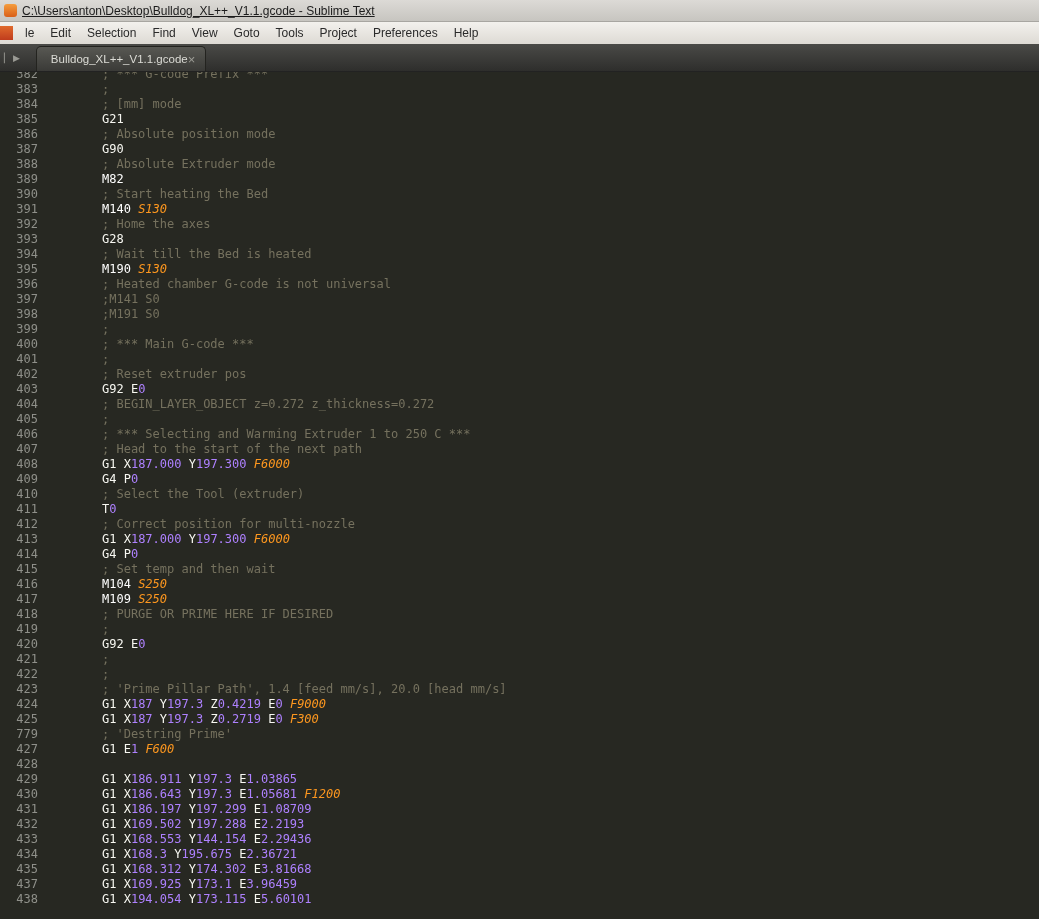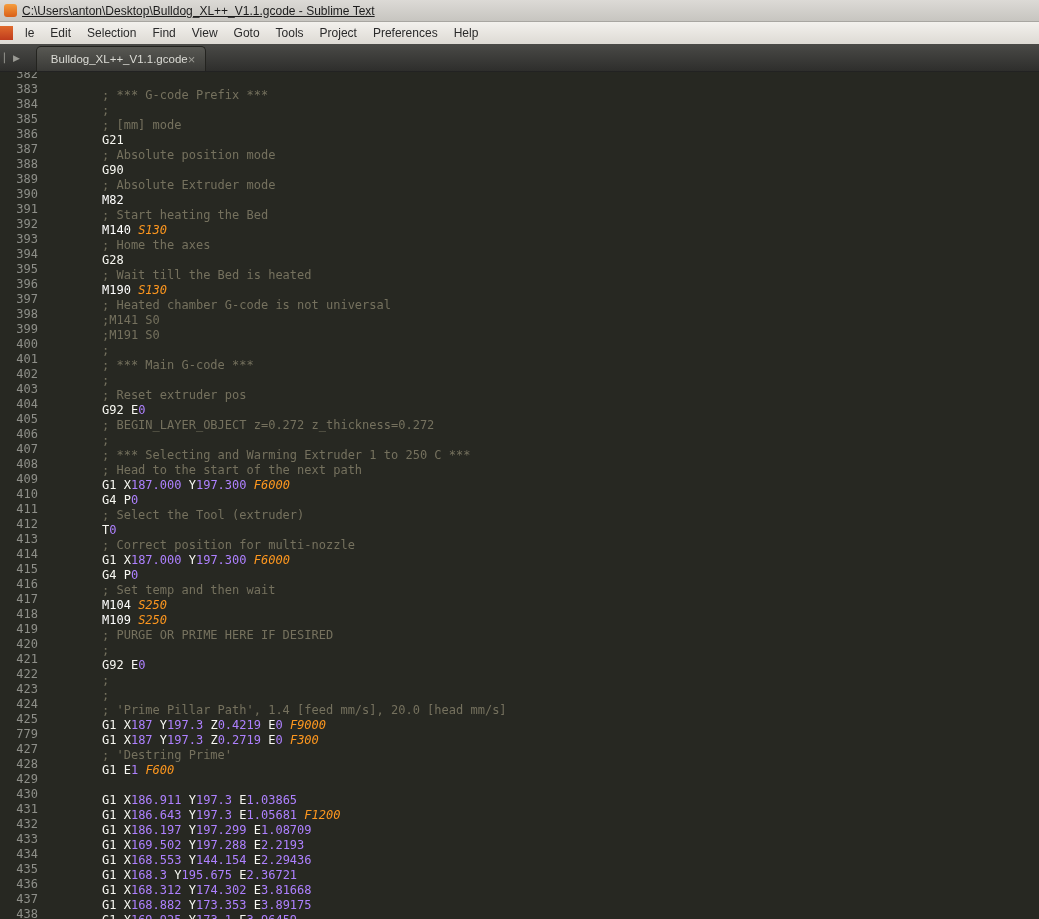--- a/index.html
+++ b/index.html
@@ -29,21 +29,21 @@
     border:1px solid #23231f;border-bottom:none;
     color:#dcdcd6;font:11.5px "Liberation Sans",sans-serif;}
   .tab-close{color:#9d9d96;font-size:13px;line-height:13px;}
 
   
   .editor{flex:1 1 auto;background:#272822;overflow:hidden;
     font:12px "DejaVu Sans Mono","Liberation Mono",monospace;line-height:15px;position:relative;}
   .code-lines{margin-top:-5px;}
   .row{display:flex;height:15px;white-space:pre;gap:48px;}
   .ln{flex:0 0 38px;width:38px;text-align:right;color:#8F908A;user-select:none;}
-  .code{padding-left:16px;margin-top:21px;}
+  .code{padding-left:16px;}
   .tk-c{color:#75715E;}
   .tk-w{color:#F8F8F2;}
   .tk-n{color:#AE81FF;}
   .tk-m{color:#ffffff;}
   .tk-p{color:#FD971F;font-style:italic;}
 </style>
 </head>
 <body>
 
 <div class="window">
@@ -126,19 +126,18 @@
         <div class="row"><span class="ln">779</span><span class="code"><span class="tk-c">; 'Destring Prime'</span></span></div>
         <div class="row"><span class="ln">427</span><span class="code"><span class="tk-w">G1 E</span><span class="tk-n">1</span><span class="tk-w"> </span><span class="tk-p">F600</span></span></div>
         <div class="row"><span class="ln">428</span></div>
         <div class="row"><span class="ln">429</span><span class="code"><span class="tk-w">G1 X</span><span class="tk-n">186.911</span><span class="tk-w"> Y</span><span class="tk-n">197.3</span><span class="tk-w"> E</span><span class="tk-n">1.03865</span></span></div>
         <div class="row"><span class="ln">430</span><span class="code"><span class="tk-w">G1 X</span><span class="tk-n">186.643</span><span class="tk-w"> Y</span><span class="tk-n">197.3</span><span class="tk-w"> E</span><span class="tk-n">1.05681</span><span class="tk-w"> </span><span class="tk-p">F1200</span></span></div>
         <div class="row"><span class="ln">431</span><span class="code"><span class="tk-w">G1 X</span><span class="tk-n">186.197</span><span class="tk-w"> Y</span><span class="tk-n">197.299</span><span class="tk-w"> E</span><span class="tk-n">1.08709</span></span></div>
         <div class="row"><span class="ln">432</span><span class="code"><span class="tk-w">G1 X</span><span class="tk-n">169.502</span><span class="tk-w"> Y</span><span class="tk-n">197.288</span><span class="tk-w"> E</span><span class="tk-n">2.2193</span></span></div>
         <div class="row"><span class="ln">433</span><span class="code"><span class="tk-w">G1 X</span><span class="tk-n">168.553</span><span class="tk-w"> Y</span><span class="tk-n">144.154</span><span class="tk-w"> E</span><span class="tk-n">2.29436</span></span></div>
         <div class="row"><span class="ln">434</span><span class="code"><span class="tk-w">G1 X</span><span class="tk-n">168.3</span><span class="tk-w"> Y</span><span class="tk-n">195.675</span><span class="tk-w"> E</span><span class="tk-n">2.36721</span></span></div>
         <div class="row"><span class="ln">435</span><span class="code"><span class="tk-w">G1 X</span><span class="tk-n">168.312</span><span class="tk-w"> Y</span><span class="tk-n">174.302</span><span class="tk-w"> E</span><span class="tk-n">3.81668</span></span></div>
-        <div class="row"><span class="ln">436</span><span class="code"><span class="tk-w">G1 X</span><span class="tk-n">168.882</span><span class="tk-w"> Y</span><span class="tk-n">173.353</span><span class="tk-w"> E</span><span class="tk-n">3.89175</span></span></div>
         <div class="row"><span class="ln">437</span><span class="code"><span class="tk-w">G1 X</span><span class="tk-n">169.925</span><span class="tk-w"> Y</span><span class="tk-n">173.1</span><span class="tk-w"> E</span><span class="tk-n">3.96459</span></span></div>
         <div class="row"><span class="ln">438</span><span class="code"><span class="tk-w">G1 X</span><span class="tk-n">194.054</span><span class="tk-w"> Y</span><span class="tk-n">173.115</span><span class="tk-w"> E</span><span class="tk-n">5.60101</span></span></div>
       </div>
   </div>
 
 </div>
 
 </body></html>

